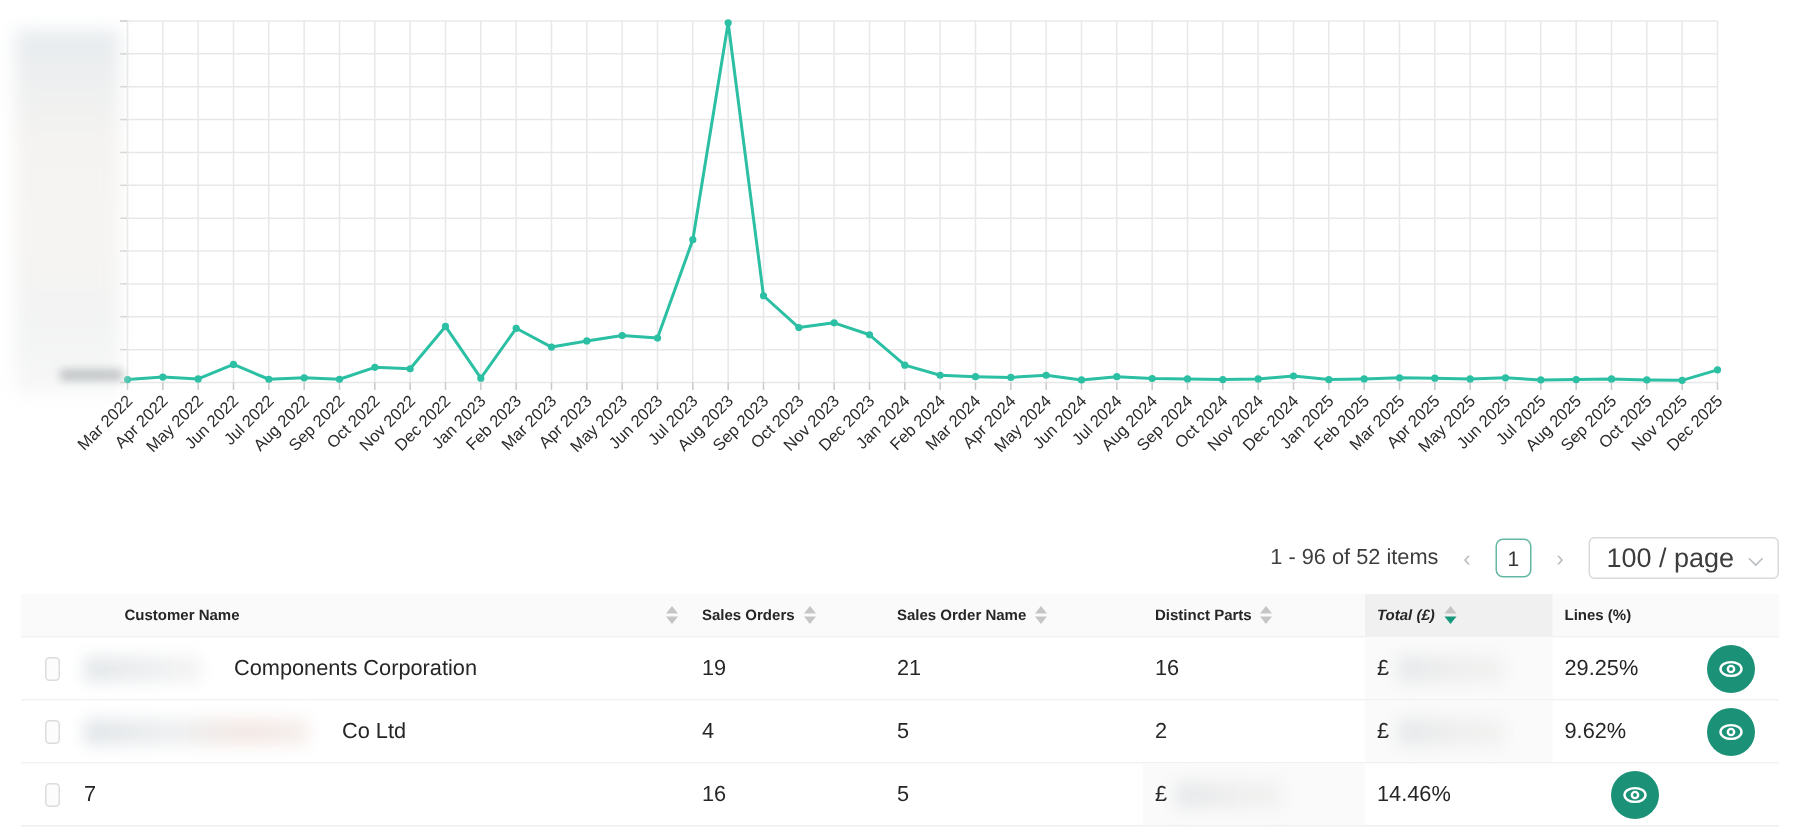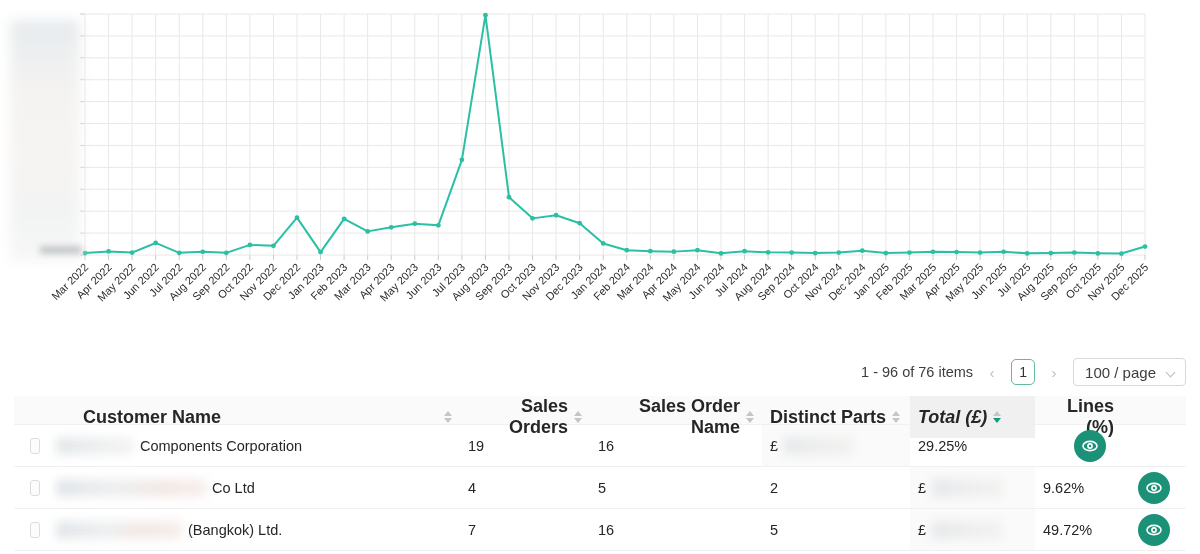--- a/index.html
+++ b/index.html
@@ -21,30 +21,30 @@
   
   .pagination { position: absolute; left: 0; top: 356px; width: 1186px; height: 32px;
     display: flex; justify-content: flex-end; align-items: center; gap: 10px; font-size: 14.5px; color: #3d3d3d; }
   .pg-arrow { width: 18px; height: 26px; display: flex; align-items: center; justify-content: center;
     color: #b9bdbf; font-size: 15px; cursor: pointer; }
   .pg-current { min-width: 24px; height: 26px; border: 1px solid #62b8a3; border-radius: 5px;
     background: #fff; display: flex; align-items: center; justify-content: center;
     font-size: 14px; color: #333; cursor: pointer; }
   .pg-size { height: 28px; border: 1px solid #d9d9d9; border-radius: 4px; background: #fff;
     display: flex; align-items: center; gap: 10px; padding: 0 9px 0 11px; cursor: pointer;
-    font-size: 15px; color: #3d3d3d; }
+    font-size: 18px; color: #3d3d3d; }
   .chev { width: 10px; height: 10px; position: relative; }
   .chev::before { content: ""; position: absolute; left: 1px; top: 2px; width: 6px; height: 6px;
     border-right: 1.6px solid #b9bdbf; border-bottom: 1.6px solid #b9bdbf; transform: rotate(45deg); }
 
   
   .table { position: absolute; left: 14px; top: 396px; width: 1172px; font-size: 14.5px; }
   .tr { display: grid; grid-template-columns: 34px 412px 130px 172px 148px 125px 87px 64px;
     align-items: center; border-bottom: 1px solid #f0f0f0; }
-  .thead { background: #fafafa; height: 29px; font-weight: 600; font-size: 18px; border-bottom: 1px solid #f0f0f0; }
+  .thead { background: #fafafa; height: 29px; font-weight: 600; font-size: 10px; border-bottom: 1px solid #f0f0f0; }
   .tbody-row { height: 42px; background: #fff; }
   .cell { padding: 0 8px; display: flex; align-items: center; min-width: 0; }
   .cell.right { text-align: right; }
   .th { cursor: pointer; height: 100%; }
   .th-name { justify-content: space-between; padding-left: 35px; }
   .col-sorted-head { background: #f0f0f0; font-style: italic; }
   .col-sorted-cell { background: #fafafa; height: 100%; }
 
   .sorter { display: inline-flex; flex-direction: column; gap: 2px; margin-left: 6px; }
   .caret { width: 0; height: 0; border-left: 4px solid transparent; border-right: 4px solid transparent; }
@@ -52,21 +52,21 @@
   .caret.down { border-top: 5px solid #c5c5c5; }
   .caret.down.active { border-top-color: #16987c; }
 
   .checkbox { width: 16px; height: 16px; border: 1px solid #dcdcdc; border-radius: 3px;
     background: #fcfcfc; margin-left: 8px; cursor: pointer; }
 
   .name-redact { height: 18px; background: linear-gradient(90deg, #e2e6e9, #eef0f1 40%, #f3e9e5 70%, #f6efec); }
   .name-redact.r1 { width: 78px; background: linear-gradient(90deg, #e4e8ea, #f0f1f2 70%, #f5f4f3); }
   .name-redact.r2 { width: 150px; }
   .name-redact.r3 { width: 126px; }
-  .name-text { margin-left: 6px; white-space: nowrap; }
+  .name-text { margin-left: 22px; white-space: nowrap; }
 
   .money-redact { width: 70px; height: 18px; margin-left: 6px;
     background: linear-gradient(90deg, #e6e8ea, #efefef 60%, #f2f1f0); }
 
   .eye-btn { width: 32px; height: 32px; border-radius: 50%; background: #1b9177; border: none;
     display: flex; align-items: center; justify-content: center; cursor: pointer; margin-left: auto; margin-right: 8px; }
 </style>
 </head>
 <body>
 
@@ -282,21 +282,21 @@
         <circle cx="1074.3333333333335" cy="252.59" r="2.4" fill="#2bbfa3"></circle>
         <circle cx="1097.888888888889" cy="253.313" r="2.4" fill="#2bbfa3"></circle>
         <circle cx="1121.4444444444446" cy="253.554" r="2.4" fill="#2bbfa3"></circle>
         <circle cx="1145" cy="246.565" r="2.4" fill="#2bbfa3"></circle>
       </svg>
     <div class="yaxis-redact"></div>
     <div class="origin-redact"></div>
   </div>
 
   <div class="pagination">
-    <span>1 - 96 of 76 items</span>
+    <span>1 - 96 of 52 items</span>
     <span class="pg-arrow">
       <span>‹</span>
     </span>
     <span class="pg-current">
       <span>1</span>
     </span>
     <span class="pg-arrow">
       <span>›</span>
     </span>
     <span class="pg-size">
@@ -351,20 +351,21 @@
 
     <div class="tr tbody-row">
       <div class="cell">
           <span class="checkbox"></span>
         </div>
       <div class="cell">
         <span class="name-redact redact r1"></span>
         <span class="name-text">Components Corporation</span>
       </div>
       <div class="cell right">19</div>
+      <div class="cell right">21</div>
       <div class="cell right">16</div>
       <div class="cell right col-sorted-cell">
         <span>£</span>
         <span class="money-redact redact"></span>
       </div>
       <div class="cell right">29.25%</div>
       <div class="cell">
         <button class="eye-btn">
           <svg width="20" height="20" viewBox="0 0 20 20">
             <ellipse cx="10" cy="10" rx="7" ry="4.6" fill="none" stroke="#ffffff" stroke-width="1.6"></ellipse>
@@ -397,32 +398,28 @@
             <circle cx="10" cy="10" r="2.1" fill="none" stroke="#ffffff" stroke-width="1.6"></circle>
           </svg>
         </button>
       </div>
     </div>
 
     <div class="tr tbody-row">
       <div class="cell">
           <span class="checkbox"></span>
         </div>
-      <div class="cell">
-        <span class="name-redact redact r3"></span>
-        <span class="name-text">(Bangkok) Ltd.</span>
-      </div>
       <div class="cell right">7</div>
       <div class="cell right">16</div>
       <div class="cell right">5</div>
       <div class="cell right col-sorted-cell">
         <span>£</span>
         <span class="money-redact redact"></span>
       </div>
-      <div class="cell right">49.72%</div>
+      <div class="cell right">14.46%</div>
       <div class="cell">
         <button class="eye-btn">
           <svg width="20" height="20" viewBox="0 0 20 20">
             <ellipse cx="10" cy="10" rx="7" ry="4.6" fill="none" stroke="#ffffff" stroke-width="1.6"></ellipse>
             <circle cx="10" cy="10" r="2.1" fill="none" stroke="#ffffff" stroke-width="1.6"></circle>
           </svg>
         </button>
       </div>
     </div>
   </div>

